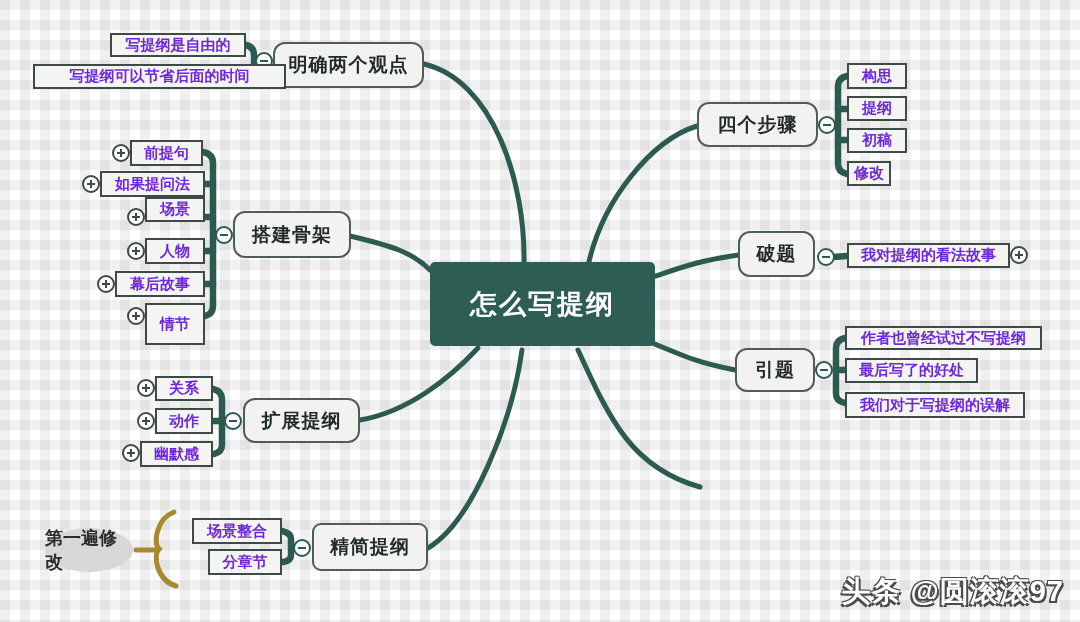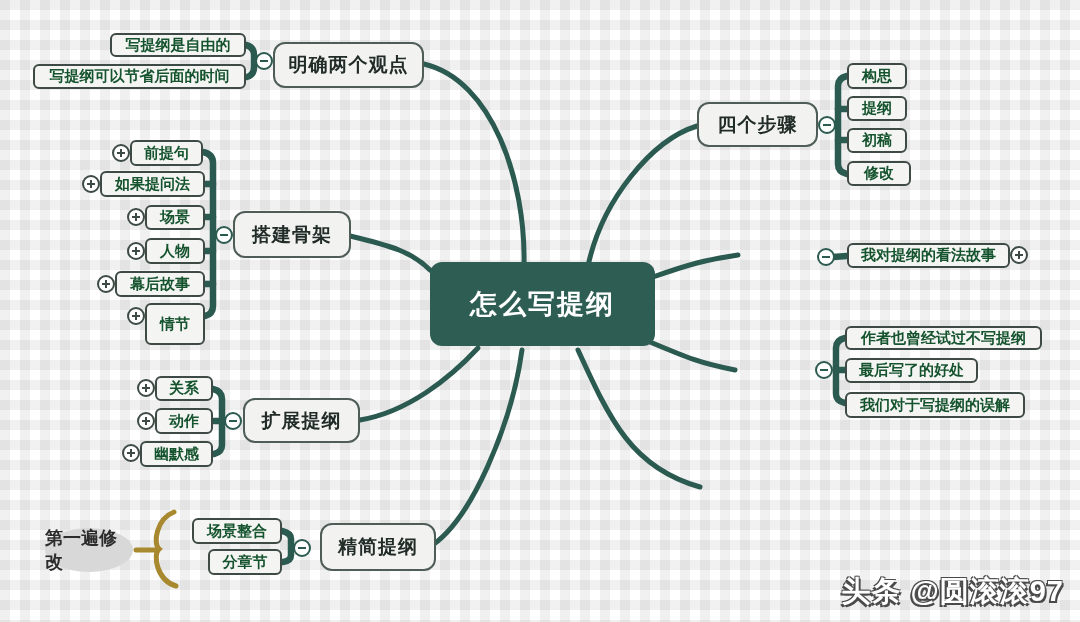--- a/index.html
+++ b/index.html
@@ -8,67 +8,67 @@
     position:relative;width:1080px;height:622px;overflow:hidden;
     background-color:#ffffff;
     background-image:
       linear-gradient(90deg, rgba(110,110,110,0.10) 50%, transparent 50%),
       linear-gradient(rgba(110,110,110,0.10) 50%, transparent 50%);
     background-size:20px 20px;
   }
   svg.layer{position:absolute;left:0;top:0;z-index:1;}
   .node{position:absolute;z-index:2;display:flex;align-items:center;justify-content:center;box-sizing:border-box;}
   .center{
-    background:#2e5d54;color:#ffffff;border-radius:12px;
+    background:#2e5d54;color:#ffffff;border-radius:5px;
     font-size:27px;font-weight:bold;letter-spacing:2px;
   }
   .branch{
     background:#f2f2f1;border:2px solid #4f5d58;border-radius:12px;
     color:#212b27;font-size:19px;font-weight:bold;letter-spacing:1px;
   }
   .leaf{
-    background:#f4f4f3;border:2px solid #3d4a45;border-radius:6px;
-    color:#14532d;font-size:15px;font-weight:600;white-space:nowrap;text-align:center;
+    background:#f4f4f3;border:2px solid #3d4a45;border-radius:0;
+    color:#6d28d9;font-size:15px;font-weight:600;white-space:nowrap;text-align:center;
   }
   .callout{
     background:#d8d8d8;border-radius:50%;color:#2c2c2c;
     font-size:18px;font-weight:600;
   }
   .watermark{
     position:absolute;right:16px;bottom:10px;z-index:3;
     font-size:29px;font-weight:bold;color:#ffffff;letter-spacing:1px;
     text-shadow:-2px 2px 0 #4a4a4a,-1px -1px 0 #4a4a4a,1px -1px 0 #555555,2px 2px 0 #4a4a4a;
   }
   
   .n-center{left:430px;top:262px;width:225px;height:84px;}
   .n-two{left:273px;top:42px;width:151px;height:46px;}
   .n-skel{left:233px;top:211px;width:118px;height:47px;}
   .n-exp{left:243px;top:398px;width:117px;height:45px;}
-  .n-simp{left:320px;top:523px;width:116px;height:48px;}
+  .n-simp{left:312px;top:523px;width:116px;height:48px;border-radius:9px;}
   .n-four{left:697px;top:102px;width:121px;height:45px;}
   .n-break{left:738px;top:231px;width:77px;height:46px;}
   .n-lead{left:735px;top:348px;width:80px;height:44px;}
   .n-author{left:700px;top:463px;width:117px;height:45px;}
   .l-w1{left:110px;top:33px;width:136px;height:24px;}
-  .l-w2{left:33px;top:64px;width:213px;height:25px;}
+  .l-w2{left:33px;top:64px;width:253px;height:25px;}
   .l-d1{left:130px;top:140px;width:73px;height:26px;}
   .l-d2{left:100px;top:171px;width:105px;height:26px;}
-  .l-d3{left:145px;top:205px;width:60px;height:25px;}
+  .l-d3{left:145px;top:197px;width:60px;height:25px;}
   .l-d4{left:145px;top:238px;width:60px;height:26px;}
   .l-d5{left:115px;top:271px;width:90px;height:26px;}
   .l-d6{left:145px;top:303px;width:60px;height:42px;}
   .l-k1{left:155px;top:376px;width:58px;height:25px;}
   .l-k2{left:155px;top:408px;width:58px;height:26px;}
   .l-k3{left:140px;top:441px;width:73px;height:26px;}
   .l-j1{left:192px;top:518px;width:90px;height:26px;}
   .l-j2{left:208px;top:549px;width:74px;height:26px;}
   .l-s1{left:847px;top:63px;width:60px;height:26px;}
   .l-s2{left:847px;top:96px;width:60px;height:25px;}
   .l-s3{left:847px;top:128px;width:60px;height:25px;}
-  .l-s4{left:847px;top:161px;width:64px;height:25px;}
+  .l-s4{left:847px;top:161px;width:44px;height:25px;}
   .l-p1{left:847px;top:243px;width:163px;height:25px;}
   .l-y1{left:845px;top:326px;width:197px;height:24px;}
   .l-y2{left:845px;top:358px;width:133px;height:25px;}
   .l-y3{left:845px;top:392px;width:180px;height:26px;}
   .l-call{left:45px;top:528px;width:88px;height:44px;}
 </style>
 </head>
 <body>
 
 <div class="canvas">
@@ -194,20 +194,22 @@
     </g>
   </svg>
 
   <div class="node center n-center">怎么写提纲</div>
 
   <div class="node branch n-two">明确两个观点</div>
   <div class="node branch n-skel">搭建骨架</div>
   <div class="node branch n-exp">扩展提纲</div>
   <div class="node branch n-simp">精简提纲</div>
   <div class="node branch n-four">四个步骤</div>
+  <div class="node branch n-break">破题</div>
+  <div class="node branch n-lead">引题</div>
 
   <div class="node leaf l-w1">写提纲是自由的</div>
   <div class="node leaf l-w2">写提纲可以节省后面的时间</div>
 
   <div class="node leaf l-d1">前提句</div>
   <div class="node leaf l-d2">如果提问法</div>
   <div class="node leaf l-d3">场景</div>
   <div class="node leaf l-d4">人物</div>
   <div class="node leaf l-d5">幕后故事</div>
   <div class="node leaf l-d6">情节</div>

